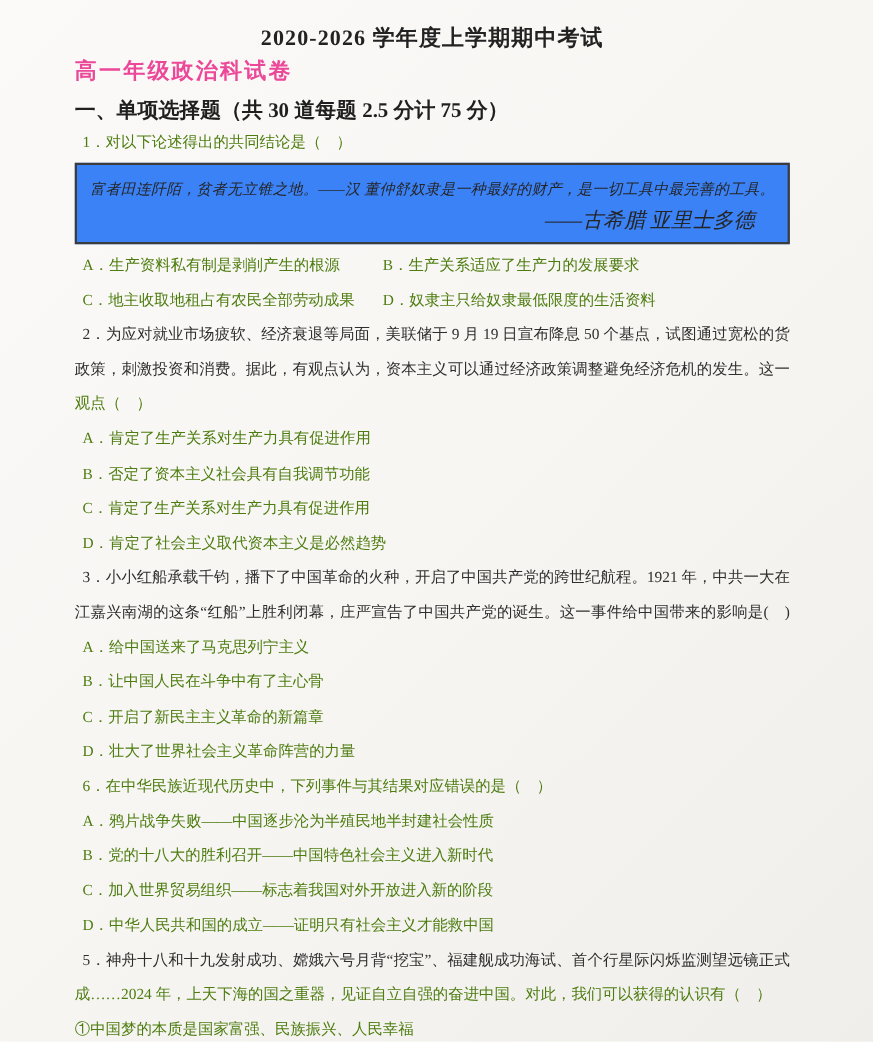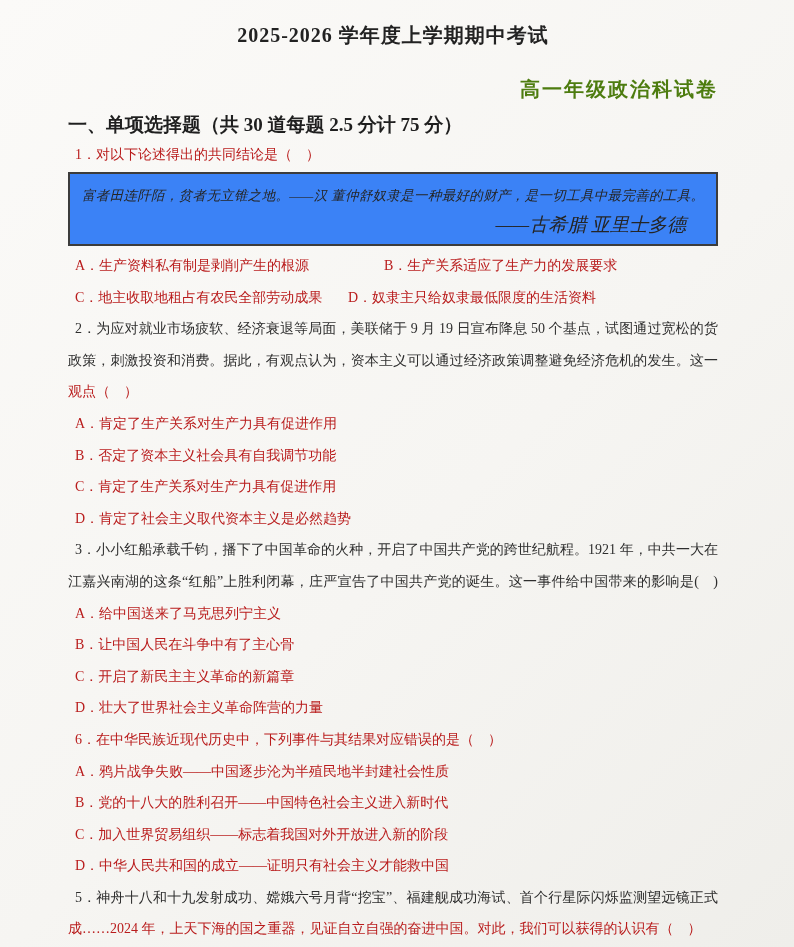--- a/index.html
+++ b/index.html
@@ -11,31 +11,31 @@
     font-family: "Liberation Serif", "DejaVu Serif", serif;
     padding: 14px 76px 0 68px;
     overflow: hidden;
   }
   .title1 {
     font-size: 20px; font-weight: bold; text-align: center;
     line-height: 30px; margin-top: 6px; letter-spacing: 1px;
     color: #222;
   }
   .title2 {
-    font-size: 20px; font-weight: bold; text-align: right;
-    line-height: 30px; margin-top: 24px; letter-spacing: 2px;
-    color: #4d7c0f;
+    font-size: 20px; font-weight: bold; text-align: left;
+    line-height: 30px; margin-top: 0; letter-spacing: 2px;
+    color: #ec4899;
   }
   .section-heading {
     font-size: 19px; font-weight: bold; line-height: 24px;
     margin-top: 9px; color: #1f1f1f;
   }
   .line {
     font-size: 14px; height: 31.6px; line-height: 31.6px;
-    white-space: nowrap; color: #b91c1c;
+    white-space: nowrap; color: #4d7c0f;
   }
   .wline { 
     font-size: 14px; height: 31.6px; line-height: 31.6px;
     text-align: justify; text-align-last: justify; color: #2e2e2e;
     overflow: hidden;
   }
   .ind { padding-left: 7px; }
   .stem-first { margin-top: 2px; height: 31px; line-height: 31px; }
   .quote-box {
     border: 2px solid #3c3c3c;
@@ -50,28 +50,28 @@
     overflow: hidden; white-space: nowrap;
   }
   .quote-attr {
     font-size: 19px; font-style: italic; line-height: 25px;
     text-align: right; padding-right: 18px; margin-top: 4px; color: #252525;
     white-space: nowrap;
   }
   .optgrid {
     display: grid; grid-template-columns: 280px 1fr;
   }
-  .first-optrow { margin-top: 4px; gap: 36px; }
+  .first-optrow { margin-top: 4px; }
 </style>
 </head>
 <body>
 
 <main>
 
-  <h1 class="title1">2025-2026 学年度上学期期中考试</h1>
+  <h1 class="title1">2020-2026 学年度上学期期中考试</h1>
   <h2 class="title2">高一年级政治科试卷</h2>
   <h3 class="section-heading">一、单项选择题（共 30 道每题 2.5 分计 75 分）</h3>
 
   <section>
     <div class="line ind stem-first">1．对以下论述得出的共同结论是（　）</div>
     <div class="quote-box">
       <div class="quote-line">富者田连阡陌，贫者无立锥之地。——汉 董仲舒奴隶是一种最好的财产，是一切工具中最完善的工具。</div>
       <div class="quote-attr">——古希腊 亚里士多德</div>
     </div>
     <div class="optgrid first-optrow">

